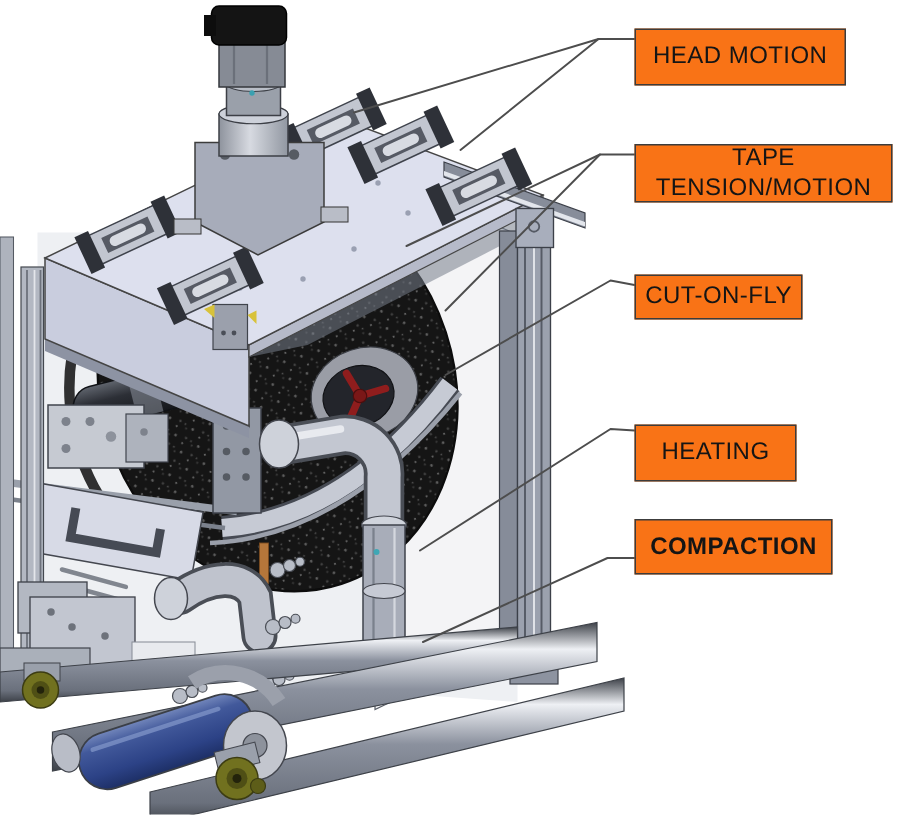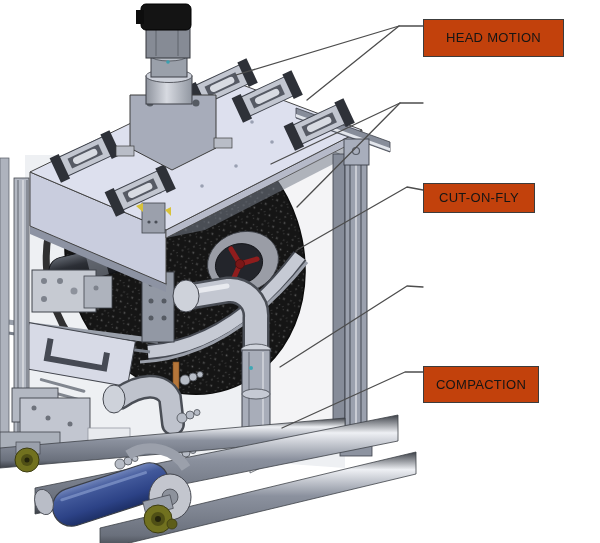--- a/index.html
+++ b/index.html
@@ -5,33 +5,33 @@
   html,body{margin:0;padding:0;}
   body{
     width:600px;height:543px;position:relative;background:#ffffff;
     font-family:"Liberation Sans",sans-serif;overflow:hidden;
   }
   #stage{position:absolute;left:0;top:0;width:600px;height:543px;}
   svg{display:block;}
   .callout{
     position:absolute;
     border:1.5px solid #3c3c3c;
-    background:#c2410c;
+    background:#f97316;
     display:flex;align-items:center;justify-content:center;
     text-align:center;
-    font-size:13px;line-height:1.22;color:#151515;
+    font-size:16px;line-height:1.22;color:#151515;
     letter-spacing:0.3px;
     white-space:pre-line;
     box-sizing:border-box;
   }
   #callout-head-motion {left:423px;top:19px;width:141px;height:38px;}
   #callout-tape       {left:423px;top:96px;width:172px;height:39px;}
   #callout-cut        {left:423px;top:183px;width:112px;height:30px;}
   #callout-heating    {left:423px;top:283px;width:108px;height:38px;}
-  #callout-compaction {left:423px;top:366px;width:116px;height:37px;}
+  #callout-compaction {left:423px;top:346px;width:132px;height:37px;font-weight:bold;}
 </style>
 </head>
 <body>
 
 <div id="stage">
 <svg width="600" height="543" viewBox="0 0 600 543">
   <defs>
     <pattern id="speckle" width="12" height="12" patternUnits="userSpaceOnUse">
       <rect width="12" height="12" fill="#151515"></rect>
       <circle cx="2.5" cy="3.5" r="0.9" fill="#5e5e5e"></circle>
@@ -348,19 +348,26 @@
     </g>
     <g>
       <polyline points="423,372 405,372 282,428"></polyline>
     </g>
   </g>
 </svg>
 
 <div class="callout" id="callout-head-motion">
   <span>HEAD MOTION</span>
 </div>
+<div class="callout" id="callout-tape">
+  <span>TAPE
+TENSION/MOTION</span>
+</div>
 <div class="callout" id="callout-cut">
   <span>CUT-ON-FLY</span>
 </div>
+<div class="callout" id="callout-heating">
+  <span>HEATING</span>
+</div>
 <div class="callout" id="callout-compaction">
   <span>COMPACTION</span>
 </div>
 </div>
 
 </body></html>

